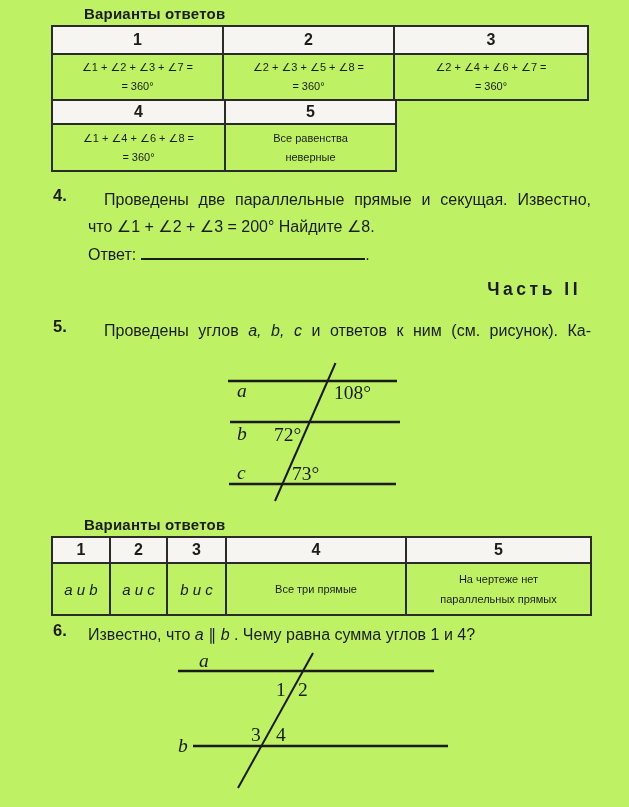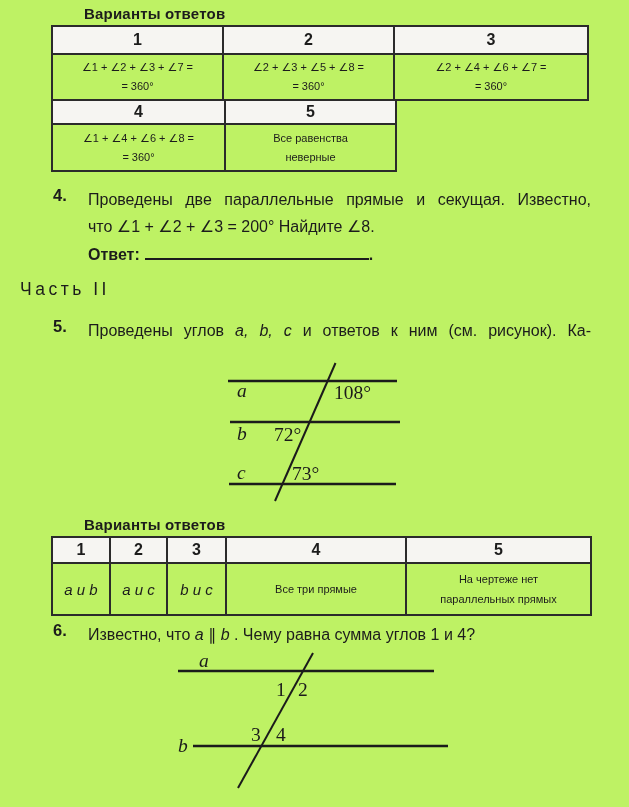--- a/index.html
+++ b/index.html
@@ -34,35 +34,36 @@
 
   .t2{left:51px;top:536px;width:539px;}
   .t2 th{height:24px;}
   .t2 td{height:50px;}
   .ital-cell{font-style:italic;font-size:15px;}
   .multiline{white-space:pre-line;line-height:20px;}
 
   .question{display:flex;}
   .qnum{font-weight:bold;font-size:16.5px;width:35px;flex:none;padding-left:2px;}
   .qtext{width:505px;font-size:16px;line-height:27px;}
-  .justify-line{text-align:justify;text-align-last:justify;}
+  .justify-line{text-align:justify;text-align-last:justify;margin-left:16px;}
   .pos-q4{left:51px;top:186px;width:540px;}
   .pos-q5{left:51px;top:317px;width:540px;}
   .pos-q6{left:51px;top:621px;width:540px;}
   .math{font-style:italic;}
-  .bold{font-weight:bold;}
+  .bold{font-weight:normal;}
   .answer-row{margin-top:1px;}
   .answer-blank{
     display:inline-block;width:224px;height:17px;
     border-bottom:2.5px solid #1c1c1c;
     margin-left:5px;vertical-align:baseline;
   }
   .part-heading{
     left:0;top:279px;width:581px;
-    font-weight:normal;font-size:17.5px;letter-spacing:3.5px;padding-left:20px;
+    text-align:right;
+    font-weight:bold;font-size:17.5px;letter-spacing:3.5px;
   }
   svg text{
     font-family:"Liberation Serif","DejaVu Serif",serif;
     font-size:19.5px;fill:#1b1b1b;
   }
   svg .ital{font-style:italic;}
   svg line{stroke:#1b1b1b;stroke-width:2.3;}
   svg .transversal{stroke-width:2;}
   .fig5{left:222px;top:356px;}
   .fig6{left:175px;top:646px;}

